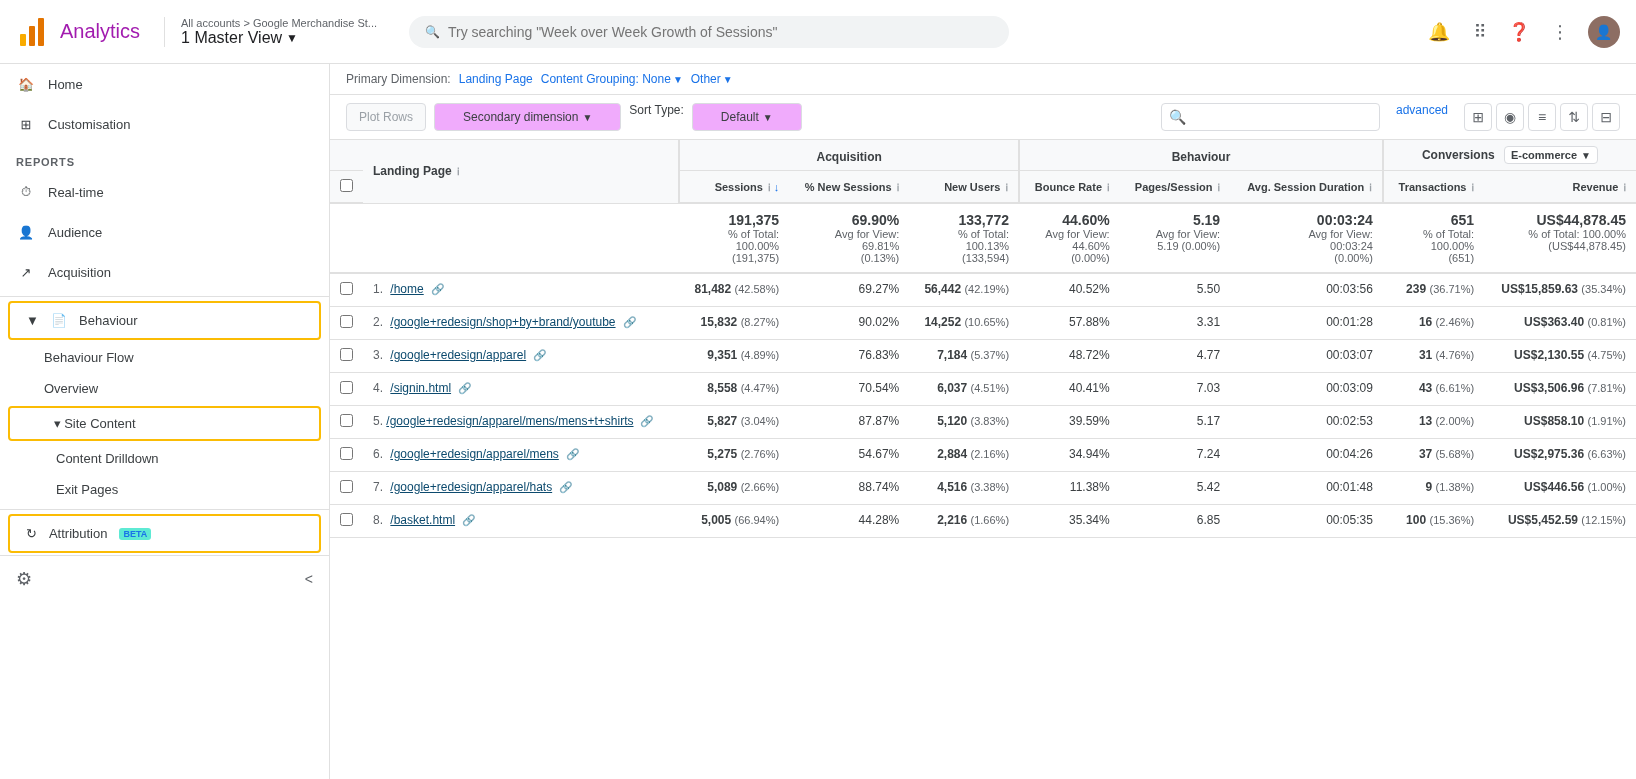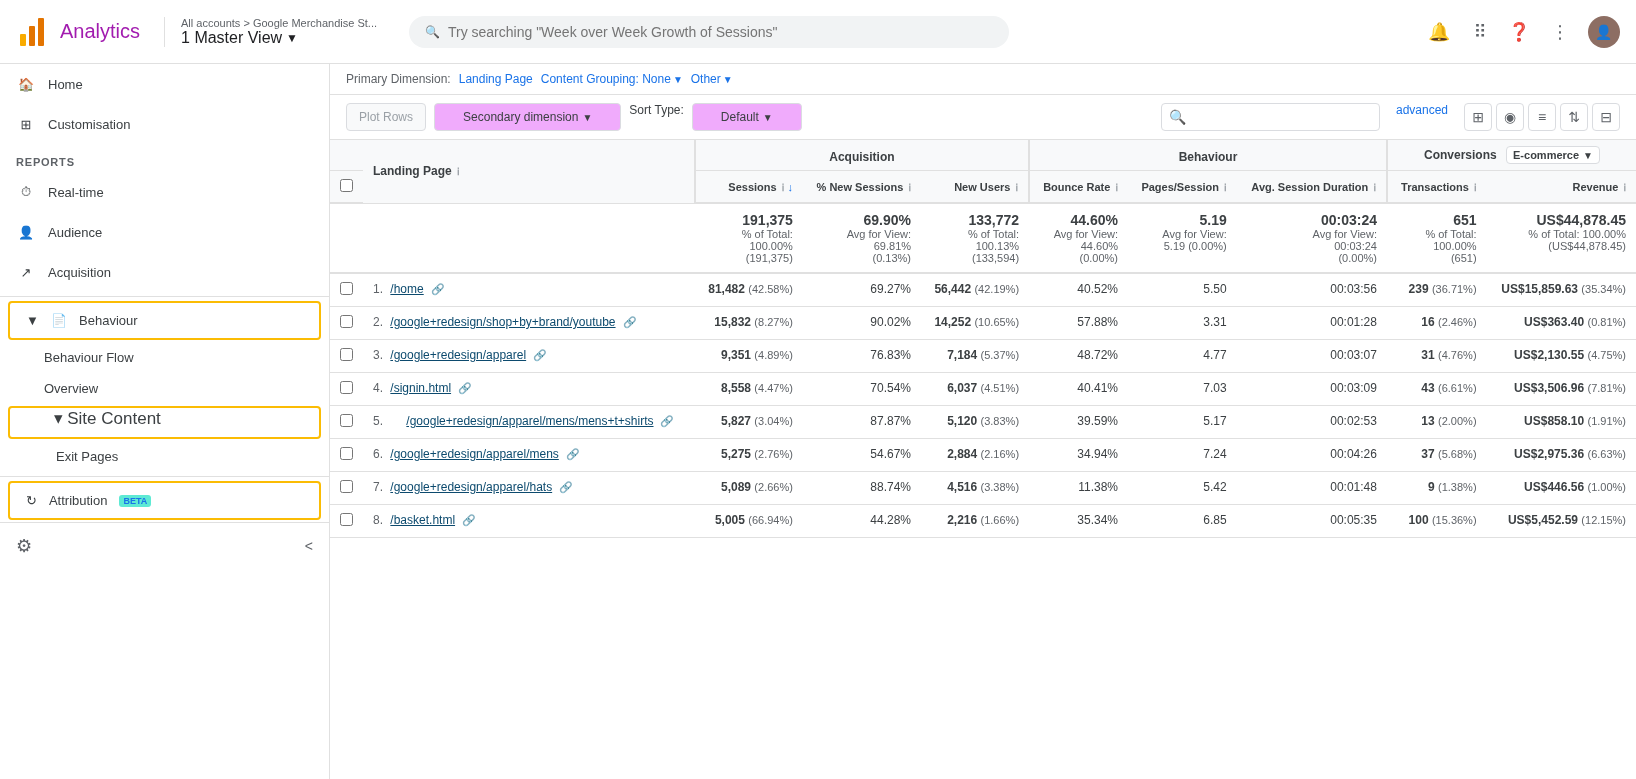--- a/index.html
+++ b/index.html
@@ -46,22 +46,22 @@
     .sidebar-sub-item {
       display: flex; align-items: center; padding: 8px 16px 8px 44px;
       cursor: pointer; color: #3c4043; font-size: 13px;
     }
     .behaviour-parent {
       display: flex; align-items: center; padding: 10px 16px; gap: 12px;
       cursor: pointer; color: #3c4043; font-size: 13px;
       border: 2px solid #fbbc04; border-radius: 4px; margin: 2px 8px;
     }
     .site-content-label {
-      display: flex; align-items: center; padding: 0 16px 8px 44px;
-      cursor: pointer; color: #3c4043; font-size: 17px;
+      display: flex; align-items: center; padding: 8px 16px 8px 44px;
+      cursor: pointer; color: #3c4043; font-size: 13px;
       border: 2px solid #fbbc04; border-radius: 4px; margin: 2px 8px;
     }
     .landing-pages-item {
       display: flex; align-items: center; padding: 8px 16px 8px 56px;
       cursor: pointer; font-size: 13px; font-weight: 600; color: #1a73e8;
       border: 2px solid #fbbc04; border-radius: 4px; margin: 2px 8px; background: #e8f0fe;
     }
     .attribution-item {
       display: flex; align-items: center; padding: 10px 16px; gap: 12px;
       cursor: pointer; color: #3c4043; font-size: 13px;
@@ -210,20 +210,23 @@
     </div>
     <div class="sidebar-sub-item">
       <span>Behaviour Flow</span>
     </div>
     <div class="sidebar-sub-item">
       <span>Overview</span>
     </div>
 
     <div class="site-content-label">
       <span>▾ Site Content</span>
+    </div>
+    <div class="sidebar-sub-item" style="padding-left: 56px;">
+      <span>Content Drilldown</span>
     </div>
 
     <div class="sidebar-sub-item" style="padding-left: 56px;">
       <span>Exit Pages</span>
     </div>
     <div class="sidebar-divider"></div>
 
     <div class="attribution-item">
       <span class="icon">↻</span>
       <span>Attribution</span>
@@ -508,21 +511,21 @@
       <strong>US$3,506.96</strong>
       <span class="pct"> (7.81%)</span>
     </td>
   </tr>
           <tr>
     <td class="check-col">
       <input type="checkbox" style="">
     </td>
     <td class="left">
       <span class="num-col">5.</span>
-      <a class="link-cell" href="#" style="margin-left: 20px;">/google+redesign/apparel/mens/mens+t+shirts</a>
+      <a class="link-cell" href="#" style="margin-left: 0;">/google+redesign/apparel/mens/mens+t+shirts</a>
       <span style="color:#9aa0a6; margin-left: 4px; font-size: 11px;">🔗</span>
     </td>
     <td>
       <strong>5,827</strong>
       <span class="pct"> (3.04%)</span>
     </td>
     <td>87.87%</td>
     <td>
       <strong>5,120</strong>
       <span class="pct"> (3.83%)</span>

